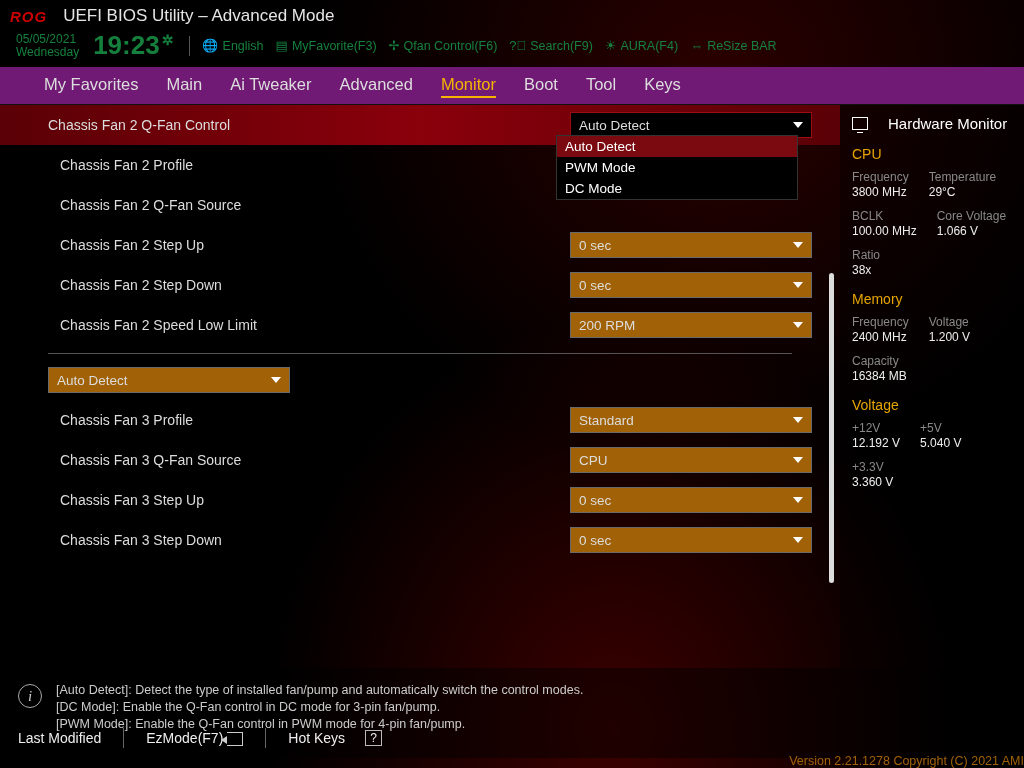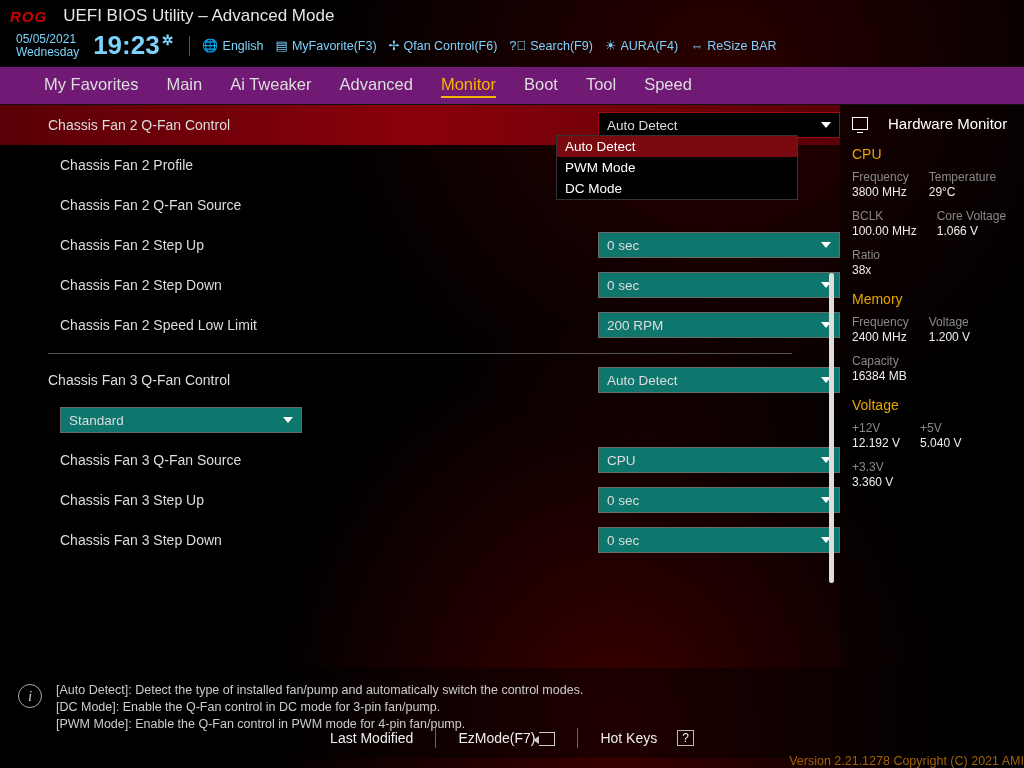--- a/index.html
+++ b/index.html
@@ -11,43 +11,43 @@
       radial-gradient(ellipse at 60% 95%, rgba(170,0,0,0.35) 0%, transparent 40%),
       linear-gradient(#000,#000);
     color: #ddd; overflow: hidden; position: relative;
   }
 
   
   .hdr { display:flex; align-items:center; gap:16px; padding:6px 18px 2px 10px; }
   .logo { font-weight:bold; font-style:italic; font-size:15px; color:#c00; letter-spacing:1px; }
   .title { font-size:17px; color:#e5e5e5; }
 
-  .subhdr { display:flex; align-items:center; gap:12px; padding:2px 10px 6px 16px; font-size:12.5px; color:#7dd3fc; }
+  .subhdr { display:flex; align-items:center; gap:12px; padding:2px 10px 6px 16px; font-size:12.5px; color:#15803d; }
   .datecol { line-height:1.05; font-size:12px; }
   .clock { font-size:26px; font-weight:600; margin:0 4px 0 2px; display:flex; align-items:start; }
   .gear { font-size:14px; margin-top:2px; margin-left:2px; }
   .sep { width:1px; height:20px; background:#555; }
   .sb { display:flex; align-items:center; gap:4px; cursor:default; }
   .sb span.ic { font-size:13px; }
 
   
   .tabs { display:flex; gap:28px; padding:6px 28px 6px 44px; font-size:16.5px; background:#701a75; border-bottom:1px solid #111; }
   .tab { color:#ddd; cursor:pointer; padding:2px 0; }
   .tab.active { color:#f5b400; border-bottom:2px solid #f5b400; }
 
   
   .main { display:flex; height:563px; }
   .settings { flex:1; position:relative; }
   .hw { width:184px; padding:10px 12px; font-size:12.5px; background:rgba(0,0,0,0.3); }
 
-  .row { display:flex; align-items:center; height:40px; padding-left:48px; font-size:14px; }
+  .row { display:flex; align-items:center; height:40px; padding-left:48px; padding-right:28px; font-size:14px; }
   .row.indent { padding-left:60px; }
   .row .lbl { flex:1; }
   .row.hl { background:linear-gradient(90deg,#5a0006,#8a000b,#5a0006); }
-  .sel { width:242px; height:26px; border:1px solid #6a6a6a; background:#0f766e; display:flex; align-items:center; padding:0 8px; justify-content:space-between; font-size:13.5px; }
+  .sel { width:242px; height:26px; border:1px solid #6a6a6a; background:#a16207; display:flex; align-items:center; padding:0 8px; justify-content:space-between; font-size:13.5px; }
   .sel .chev { width:0;height:0;border-left:5px solid transparent;border-right:5px solid transparent;border-top:6px solid #fff; }
   .row.hl .sel { border-color:#9a0d12; background:#000; }
   .divider { height:1px; background:#555; margin:8px 48px 6px 48px; }
   .scrollbar { position:absolute; right:6px; top:168px; width:5px; height:310px; background:#ddd; border-radius:3px; }
 
   
   .dropdown { position:absolute; left:556px; top:30px; width:242px; background:#000; border:1px solid #333; z-index:10; }
   .dropdown .opt { padding:3px 8px; font-size:13.5px; color:#fff; }
   .dropdown .opt.sel-opt { background:#7a0a10; }
 
@@ -58,21 +58,21 @@
   .hwcell .k { color:#888; font-size:12px; }
   .hwcell .v { color:#eee; font-size:12px; margin-top:1px; }
 
   
   .help { display:flex; gap:14px; align-items:flex-start; padding:14px 18px 20px 18px; font-size:12.5px; color:#ccc; background:rgba(0,0,0,0.45); height:90px; }
   .help .info-ic { width:24px;height:24px;border:1.5px solid #aaa;border-radius:50%;display:flex;align-items:center;justify-content:center;font-style:italic;font-family:serif;font-size:15px;color:#ccc;flex-shrink:0; margin-top:2px;}
   .help p { line-height:1.35; }
 
   
   .footer { position:absolute; bottom:0; left:0; right:0; }
-  .fbtns { display:flex; justify-content:center; align-items:center; gap:22px; padding:10px 18px 2px 18px; font-size:14px; color:#eee; }
+  .fbtns { display:flex; justify-content:flex-start; align-items:center; gap:22px; padding:10px 18px 2px 18px; font-size:14px; color:#eee; }
   .fsep { width:1px; height:20px; background:#666; }
   .hotkeys { display:flex; align-items:center; gap:20px; }
   .qbox { border:1px solid #bbb; padding:0 4px; font-size:12px; }
   .copy { text-align:right; font-size:12.5px; color:#a16207; padding:4px 0 0 0; }
 
   .ez-ic { display:inline-block; width:16px; height:14px; border:1.5px solid #ccc; border-left:none; position:relative; margin-left:4px; vertical-align:middle;}
   .ez-ic::after{content:"";position:absolute;left:-6px;top:3px;width:0;height:0;border-top:4px solid transparent;border-bottom:4px solid transparent;border-right:6px solid #ccc;}
   .hw-ic { display:inline-block; width:16px; height:13px; border:1.5px solid #fff; position:relative;}
   .hw-ic::after{content:"";position:absolute;left:4px;bottom:-4px;width:6px;height:2px;border-bottom:1.5px solid #fff;}
 </style>
@@ -121,21 +121,21 @@
 </div>
 
 <div class="tabs" id="tabbar">
     <div class="tab">My Favorites</div>
     <div class="tab">Main</div>
     <div class="tab">Ai Tweaker</div>
     <div class="tab">Advanced</div>
     <div class="tab active">Monitor</div>
     <div class="tab">Boot</div>
     <div class="tab">Tool</div>
-    <div class="tab">Speed</div>
+    <div class="tab">Keys</div>
   </div>
 
 <div class="main">
   <div class="settings" id="settings">
     <div class="scrollbar"></div>
   <div class="row hl">
         <div class="lbl">Chassis Fan 2 Q-Fan Control</div>
         <div class="sel">
           <span>Auto Detect</span>
           <span class="chev"></span>
@@ -168,27 +168,27 @@
       </div>
       <div class="row indent">
         <div class="lbl">Chassis Fan 2 Speed Low Limit</div>
         <div class="sel">
           <span>200 RPM</span>
           <span class="chev"></span>
         </div>
       </div>
       <div class="divider"></div>
       <div class="row">
-        <div class="lbl">Chassis Fan 3 Q-Fan Control</div>
         <div class="sel">
           <span>Auto Detect</span>
           <span class="chev"></span>
         </div>
       </div>
       <div class="row indent">
+        <div class="lbl">Chassis Fan 3 Profile</div>
         <div class="sel">
           <span>Standard</span>
           <span class="chev"></span>
         </div>
       </div>
       <div class="row indent">
         <div class="lbl">Chassis Fan 3 Q-Fan Source</div>
         <div class="sel">
           <span>CPU</span>
           <span class="chev"></span>

